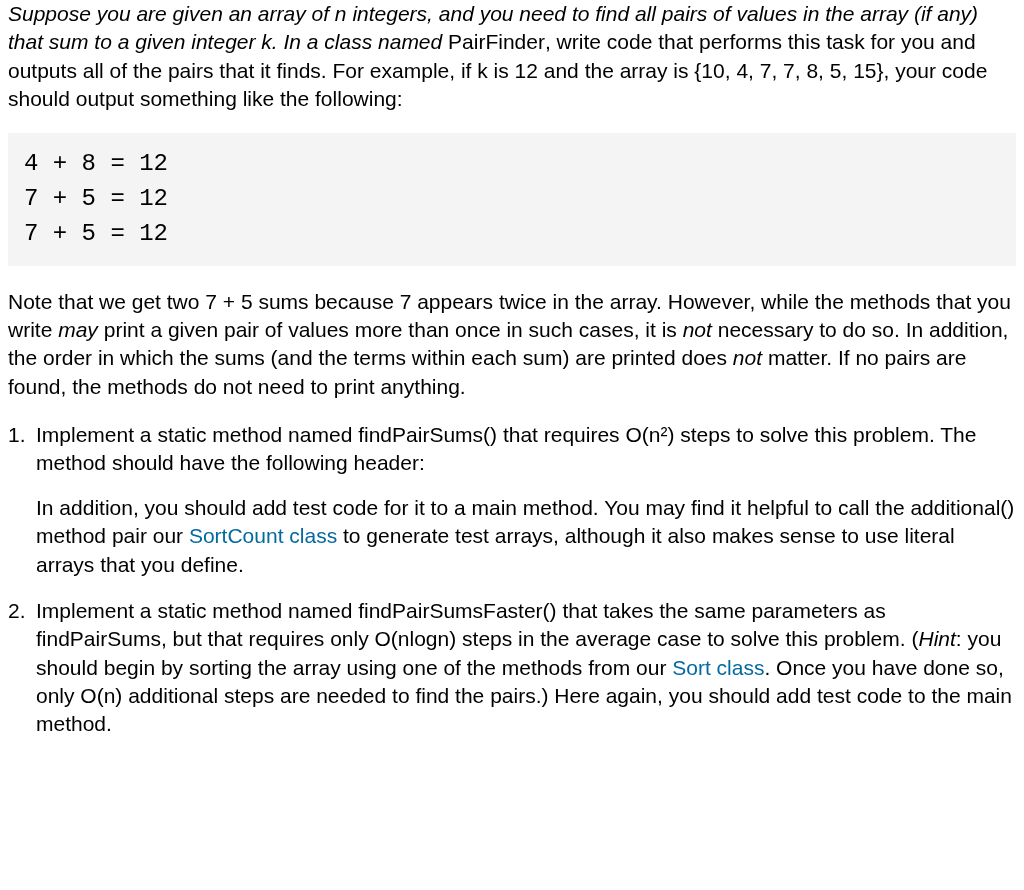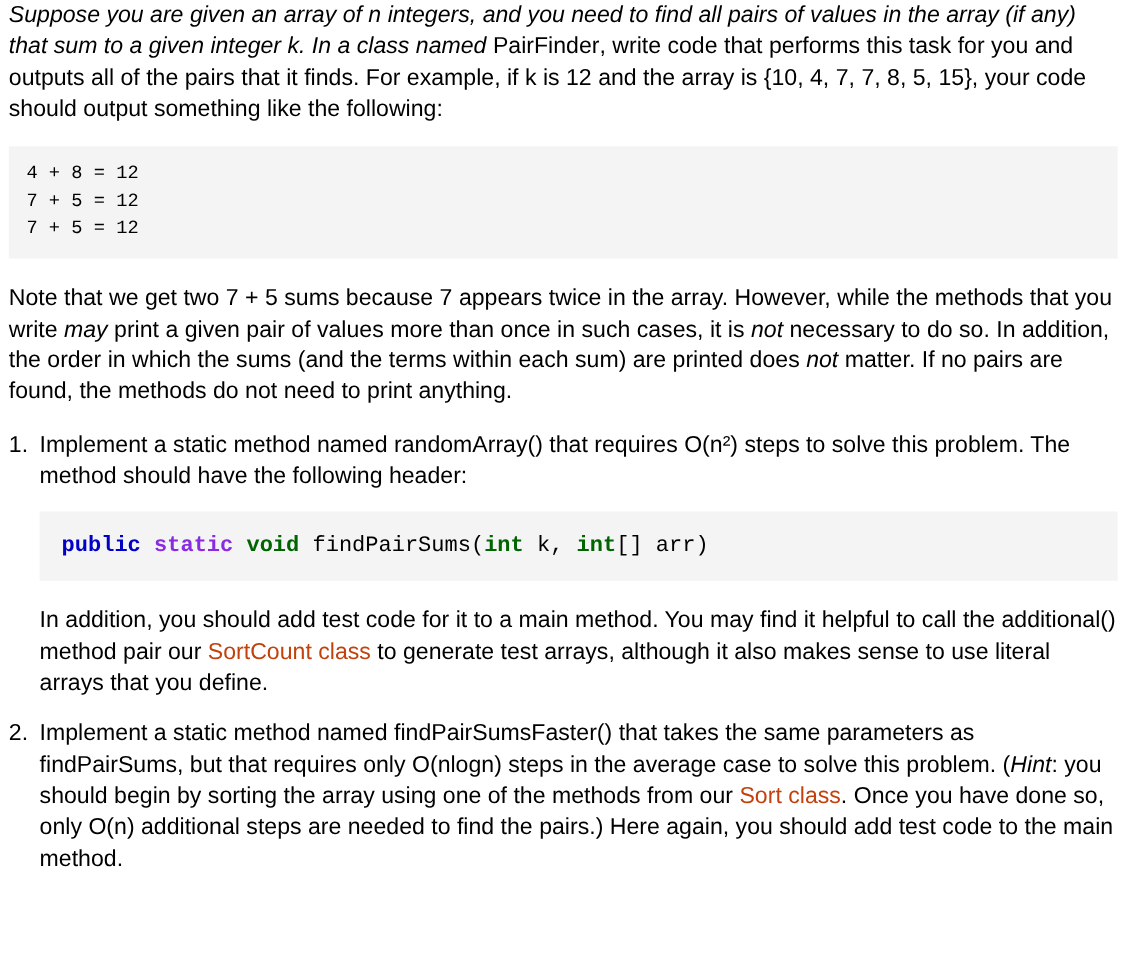--- a/index.html
+++ b/index.html
@@ -24,21 +24,21 @@
     }
     .intro .line1 {
       
       margin-top: -10px;
       font-style: italic;
     }
     .codeblock {
       background: #f4f4f4;
       padding: 14px 16px;
       font-family: "Courier New", Courier, monospace;
-      font-size: 17px;
+      font-size: 24px;
       line-height: 1.45;
       margin: 12px 0 22px 0;
       white-space: pre;
     }
     .note {
       margin: 10px 0 20px 0;
     }
     .italic {
       font-style: italic;
     }
@@ -63,21 +63,21 @@
       padding: 18px 20px;
       font-family: "Courier New", Courier, monospace;
       font-size: 20px;
       margin: 18px 0 22px 0;
     }
     .kw-public { color: #0000c8; font-weight: bold; }
     .kw-static { color: #8a2be2; font-weight: bold; }
     .kw-void   { color: #006400; font-weight: bold; }
     .kw-int    { color: #006400; font-weight: bold; }
     .link {
-      color: #c2410c;
+      color: #0369a1;
     }
     .para {
       margin-bottom: 16px;
     }
   </style>
 </head>
 <body>
 
 <div class="intro">
   <span class="line1">Suppose you are given an array of n integers, and you need to find all pairs of values in the array (if any) that sum to a given integer k. In a class named </span><span class="mono">PairFinder</span><span>, write code that performs this task for you and outputs all of the pairs that it finds. For example, if k is 12 and the array is </span><span class="mono">{10, 4, 7, 7, 8, 5, 15}</span><span>, your code should output something like the following:</span>
@@ -87,27 +87,21 @@
 7 + 5 = 12
 7 + 5 = 12</div>
 
 <div class="note">
   <span>Note that we get two </span><span class="mono">7 + 5</span><span> sums because 7 appears twice in the array. However, while the methods that you write </span><span class="italic">may</span><span> print a given pair of values more than once in such cases, it is </span><span class="italic">not</span><span> necessary to do so. In addition, the order in which the sums (and the terms within each sum) are printed does </span><span class="italic">not</span><span> matter. If no pairs are found, the methods do not need to print anything.</span>
 </div>
 
 <ol>
   <li>
     <div class="para">
-      <span>Implement a static method named </span><span class="mono">randomArray()</span><span> that requires </span><span class="mono">O(n²)</span><span> steps to solve this problem. The method should have the following header:</span>
-    </div>
-    <div class="method-sig">
-      <span class="kw-public">public</span>
-      <span class="kw-static">static</span>
-      <span class="kw-void">void</span>
-      <span>findPairSums(</span><span class="kw-int">int</span><span> k, </span><span class="kw-int">int</span><span>[] arr)</span>
+      <span>Implement a static method named </span><span class="mono">findPairSums()</span><span> that requires </span><span class="mono">O(n²)</span><span> steps to solve this problem. The method should have the following header:</span>
     </div>
     <div class="para">
       <span>In addition, you should add test code for it to a </span><span class="mono">main</span><span> method. You may find it helpful to call the </span><span class="mono">additional()</span><span> method pair our </span><span class="link">SortCount class</span><span> to generate test arrays, although it also makes sense to use literal arrays that you define.</span>
     </div>
   </li>
   <li>
     <div>
       <span>Implement a static method named </span><span class="mono">findPairSumsFaster()</span><span> that takes the same parameters as </span><span class="mono">findPairSums</span><span>, but that requires only </span><span class="mono">O(nlogn)</span><span> steps in the average case to solve this problem. (</span><span class="italic">Hint</span><span>: you should begin by sorting the array using one of the methods from our </span><span class="link">Sort class</span><span>. Once you have done so, only </span><span class="mono">O(n)</span><span> additional steps are needed to find the pairs.) Here again, you should add test code to the </span><span class="mono">main</span><span> method.</span>
     </div>
   </li>

